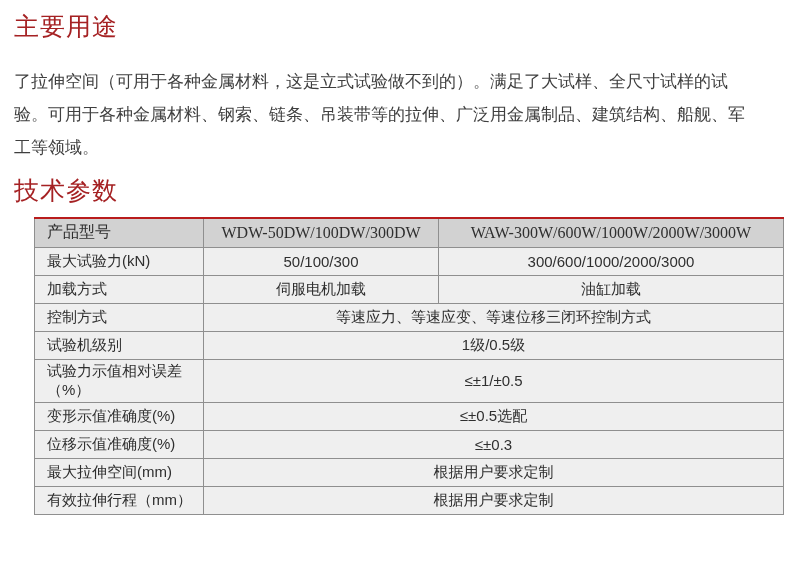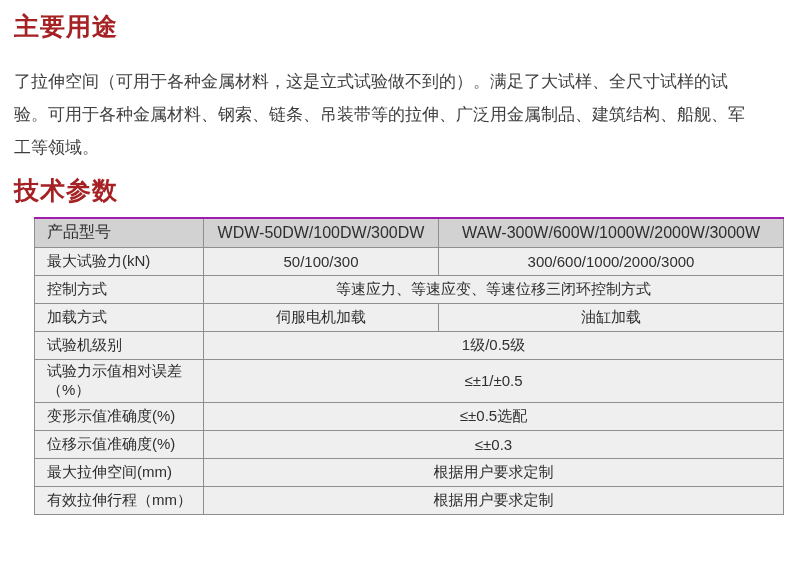--- a/index.html
+++ b/index.html
@@ -8,21 +8,21 @@
     width: 800px; height: 575px;
     background: #ffffff;
     overflow: hidden;
     font-family: "Liberation Sans", sans-serif;
   }
   .section-title {
     margin: 0;
     padding: 12px 0 0 14px;
     font-size: 25px;
     line-height: 28px;
-    font-weight: bold;
+    font-weight: normal;
     color: #a52123;
     letter-spacing: 1px;
   }
   .usage-paragraph {
     margin: 25px 10px 0 14px;
     font-size: 17px;
     color: #3f3f3f;
   }
   .usage-paragraph .para-line {
     line-height: 33px;
@@ -44,22 +44,22 @@
     vertical-align: middle;
     color: #2f2f2f;
     font-family: Liberation Sans, sans-serif;
     font-size: 15px;
     padding: 2px 4px;
     overflow: hidden;
   }
   table.specs tr.hdr td {
     background: #d2d2d2;
     height: 29px;
-    border-top: 2px solid #a21caf;
-    font-family: Liberation Sans, sans-serif;
+    border-top: 2px solid #b91c1c;
+    font-family: Liberation Serif, serif;
     font-size: 16px;
   }
   table.specs td.lbl {
     text-align: left;
     padding-left: 12px;
   }
   table.specs td.val {
     text-align: center;
   }
 </style>
@@ -87,27 +87,27 @@
         <td class="lbl">产品型号</td>
         <td class="val">WDW-50DW/100DW/300DW</td>
         <td class="val">WAW-300W/600W/1000W/2000W/3000W</td>
       </tr>
       <tr>
         <td class="lbl">最大试验力(kN)</td>
         <td class="val">50/100/300</td>
         <td class="val">300/600/1000/2000/3000</td>
       </tr>
       <tr>
-        <td class="lbl">控制方式</td>
-        <td class="val" colspan="2">等速应力、等速应变、等速位移三闭环控制方式</td>
-      </tr>
-      <tr>
         <td class="lbl">加载方式</td>
         <td class="val">伺服电机加载</td>
         <td class="val">油缸加载</td>
+      </tr>
+      <tr>
+        <td class="lbl">控制方式</td>
+        <td class="val" colspan="2">等速应力、等速应变、等速位移三闭环控制方式</td>
       </tr>
       <tr>
         <td class="lbl">试验机级别</td>
         <td class="val" colspan="2">1级/0.5级</td>
       </tr>
       <tr>
         <td class="lbl">试验力示值相对误差（%）</td>
         <td class="val" colspan="2">≤±1/±0.5</td>
       </tr>
       <tr>

